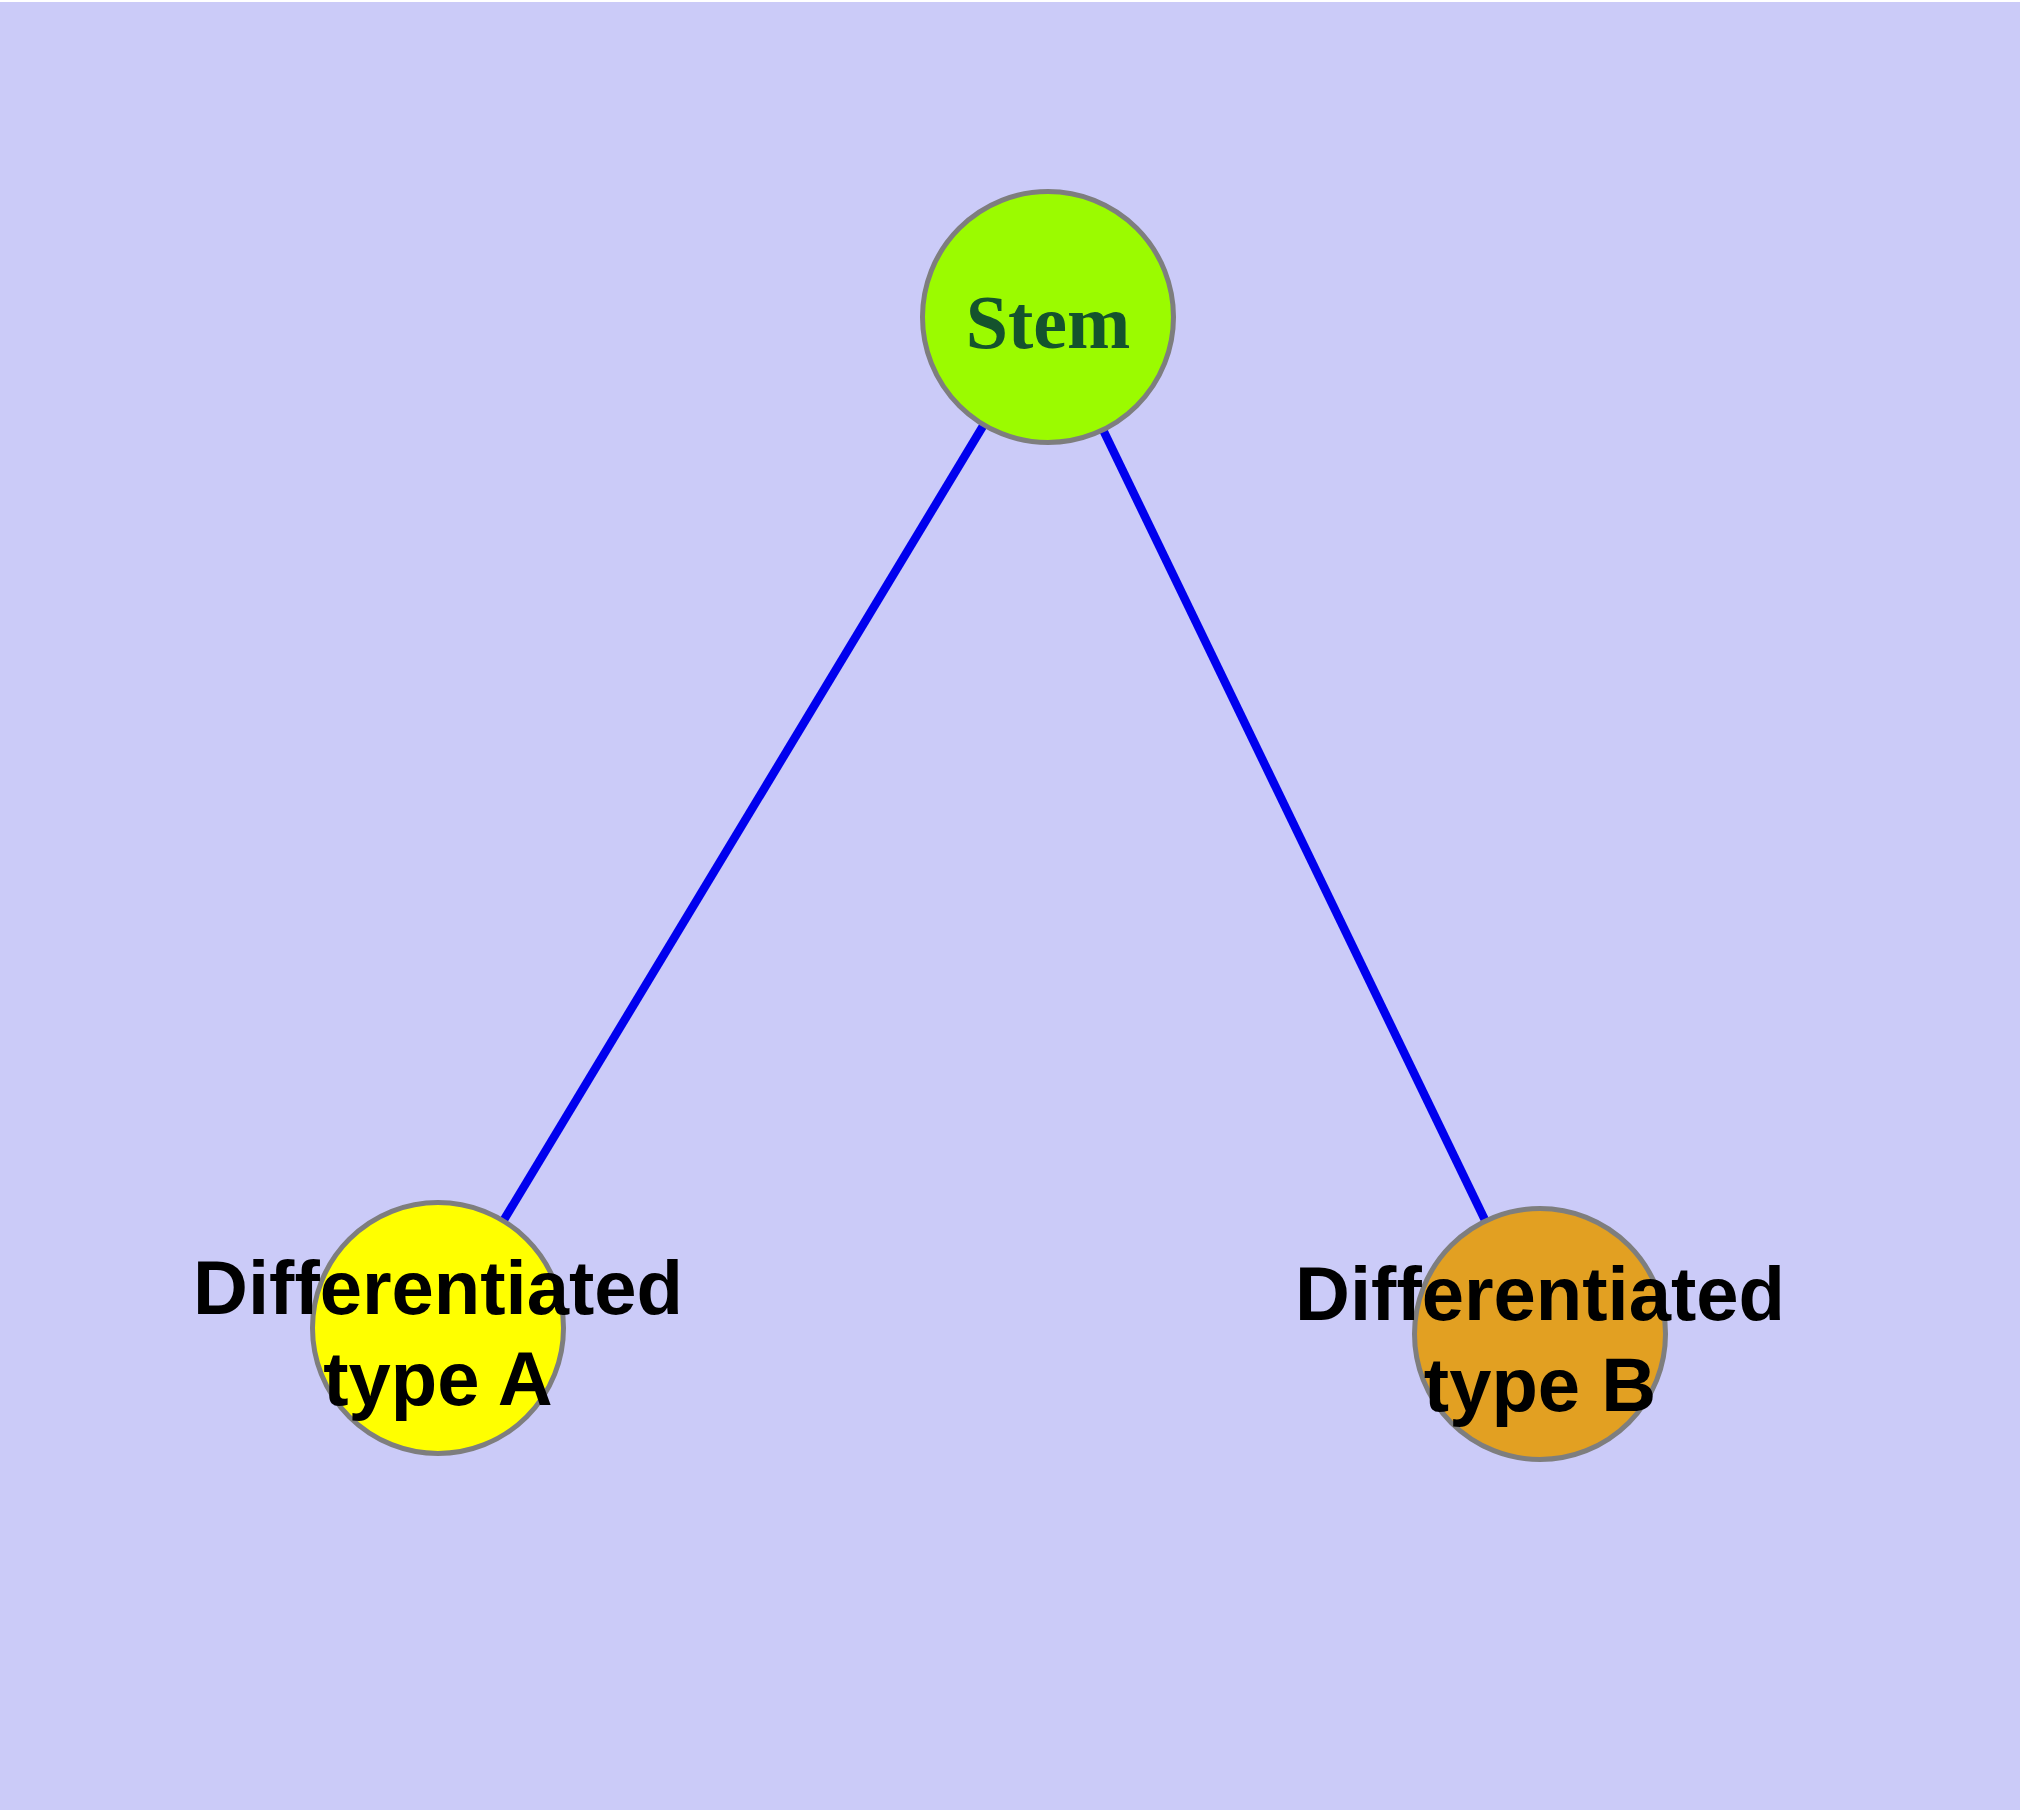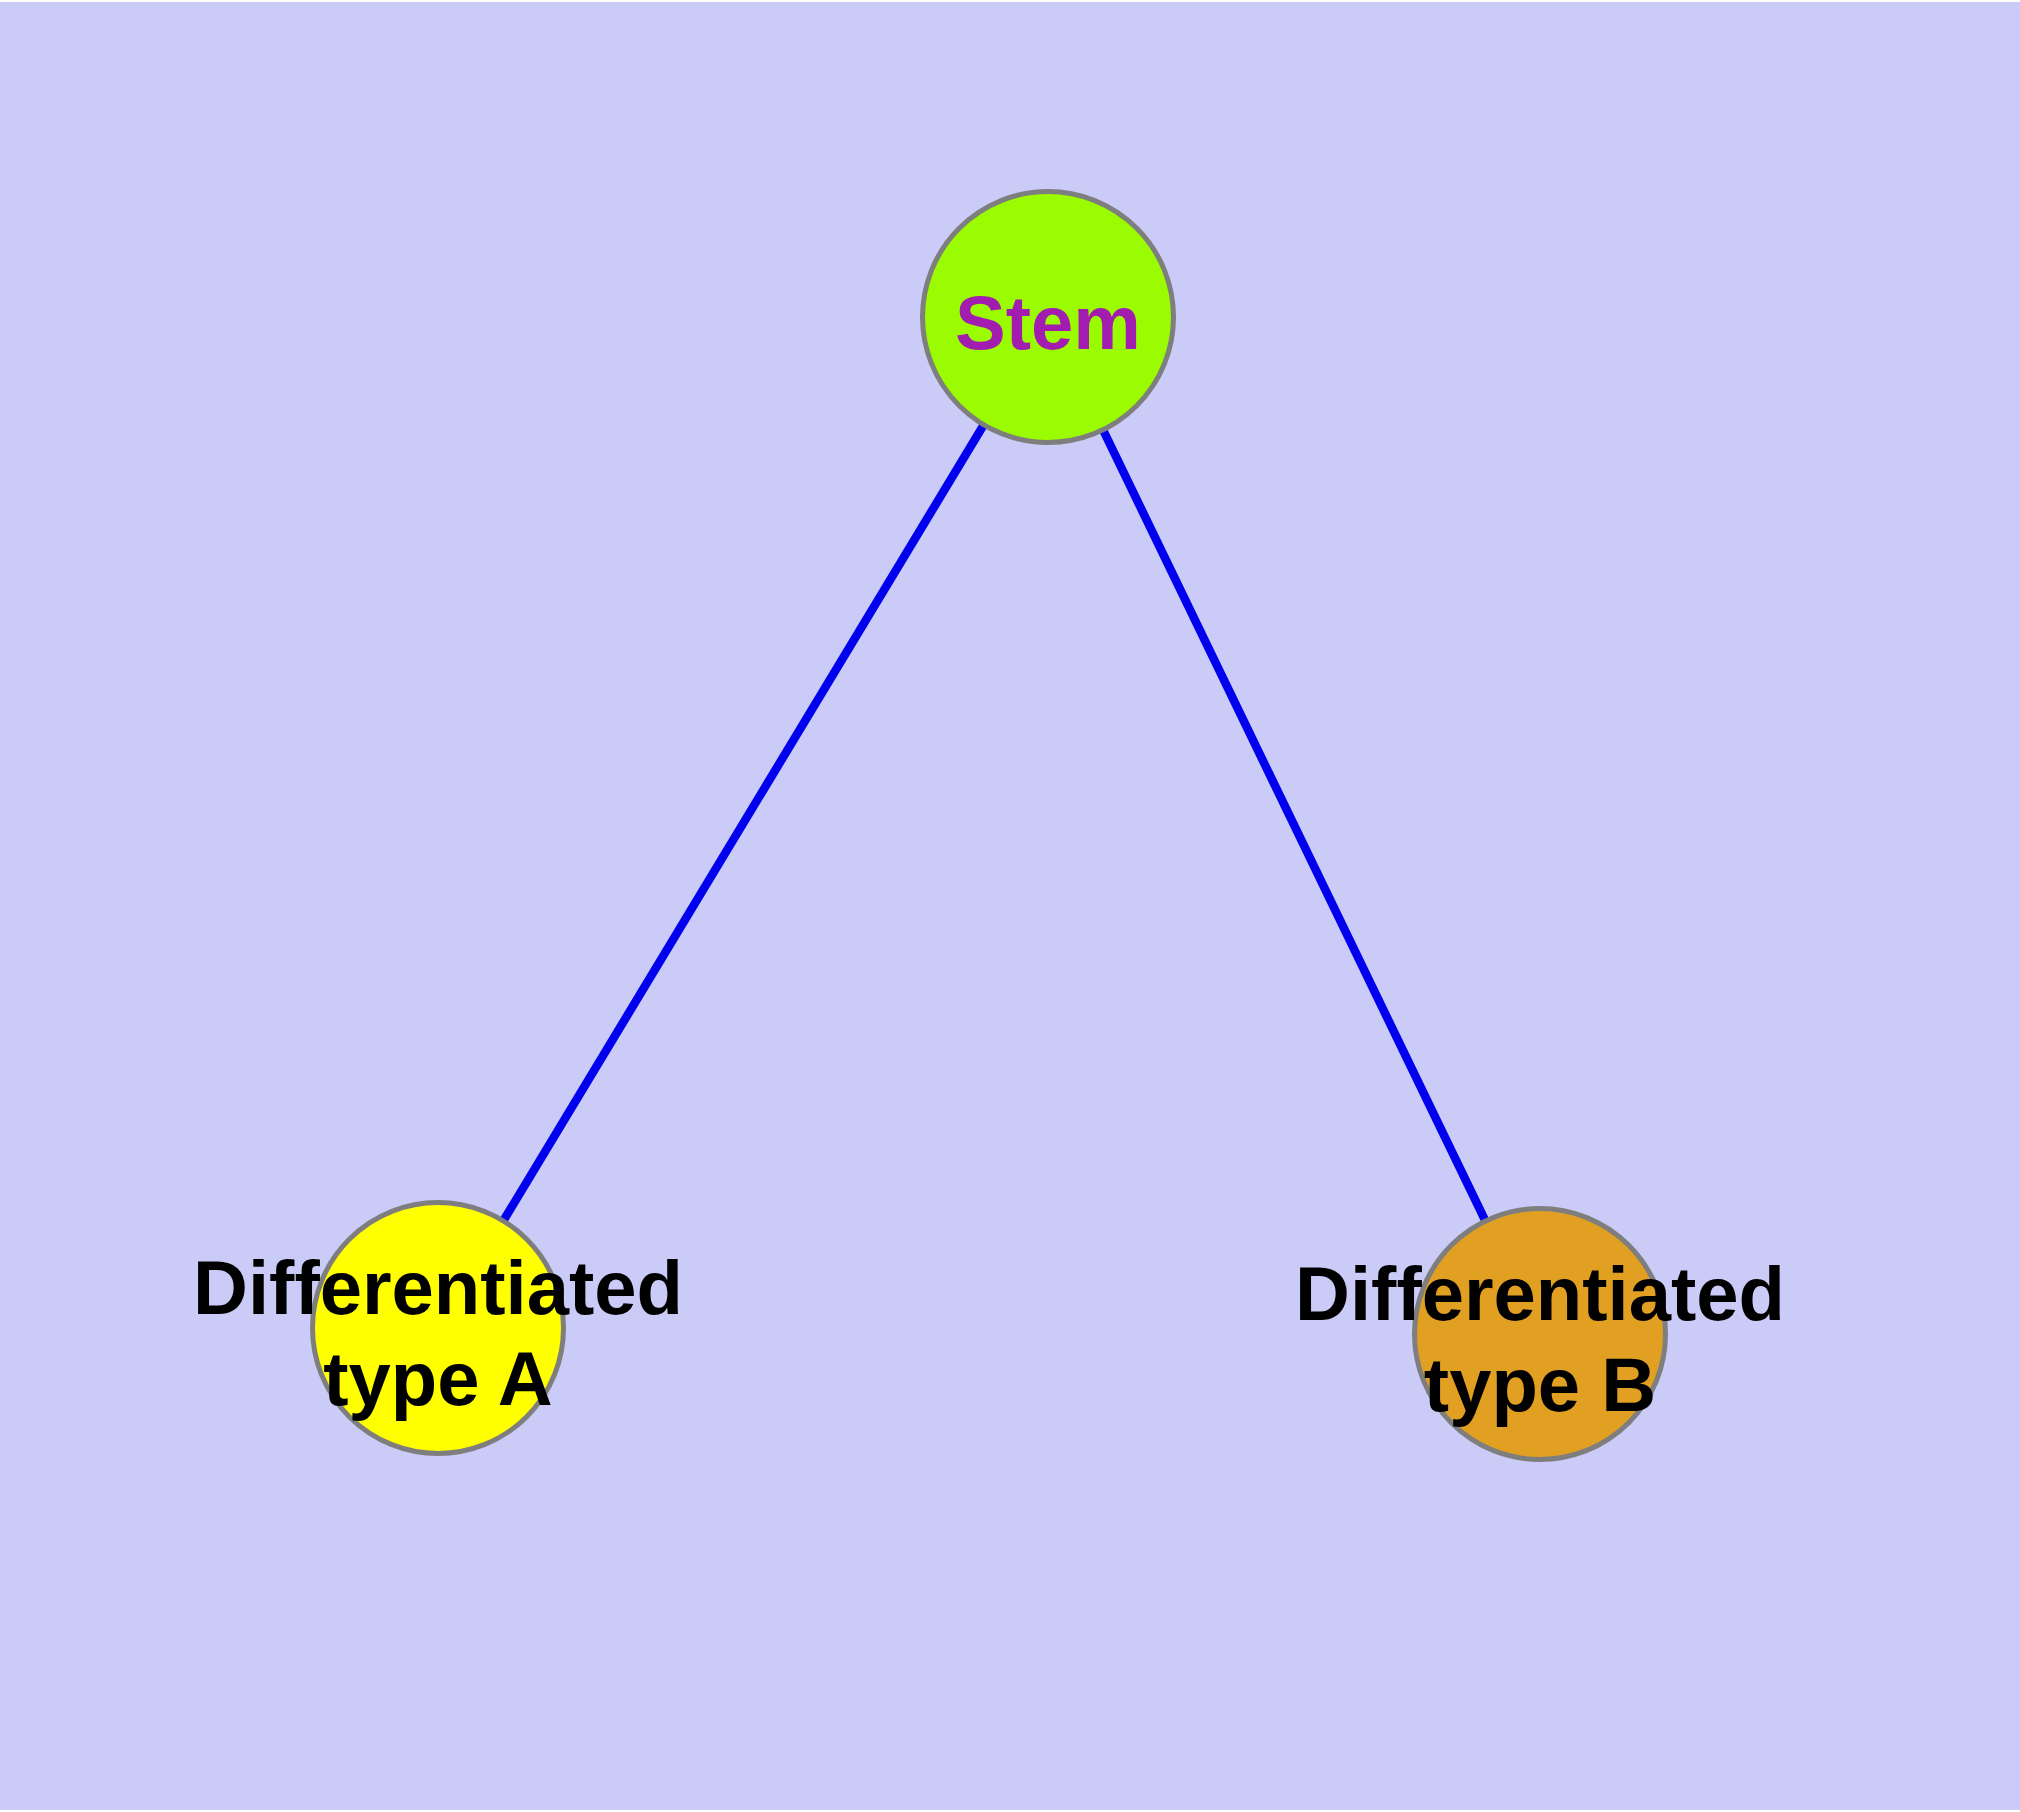--- a/index.html
+++ b/index.html
@@ -55,21 +55,21 @@
 
     <svg class="edges" width="2021" height="1812" viewBox="0 0 2384 2138">
       <line x1="1237" y1="372" x2="517" y2="1565" stroke="#0000ee" stroke-width="10"></line>
       <line x1="1237" y1="372" x2="1817" y2="1572" stroke="#0000ee" stroke-width="10"></line>
     </svg>
 
     <div class="node" style="left: 920px; top: 187px; width: 256px; height: 256px; background: rgb(155, 251, 0); border-color: rgb(126, 126, 126);"></div>
     <div class="node" style="left: 310px; top: 1198px; width: 256px; height: 256px; background: rgb(255, 255, 0); border-color: rgb(126, 126, 126);"></div>
     <div class="node" style="left: 1412px; top: 1204px; width: 256px; height: 256px; background: rgb(226, 160, 34); border-color: rgb(126, 126, 126);"></div>
 
-    <div class="node-label" style="left: 1048px; top: 320px; color: #a21caf;">Stem</div>
+    <div class="node-label" style="left: 1048px; top: 320px; color: #14532d; font-family: Liberation Serif, serif;">Stem</div>
     <div class="node-label" style="left: 438px; top: 1331px; color: rgb(0, 0, 0);">Differentiated
 type A</div>
     <div class="node-label" style="left: 1540px; top: 1337px; color: rgb(0, 0, 0);">Differentiated
 type B</div>
 
   </div>
 </div>
 
 
 </body></html>

